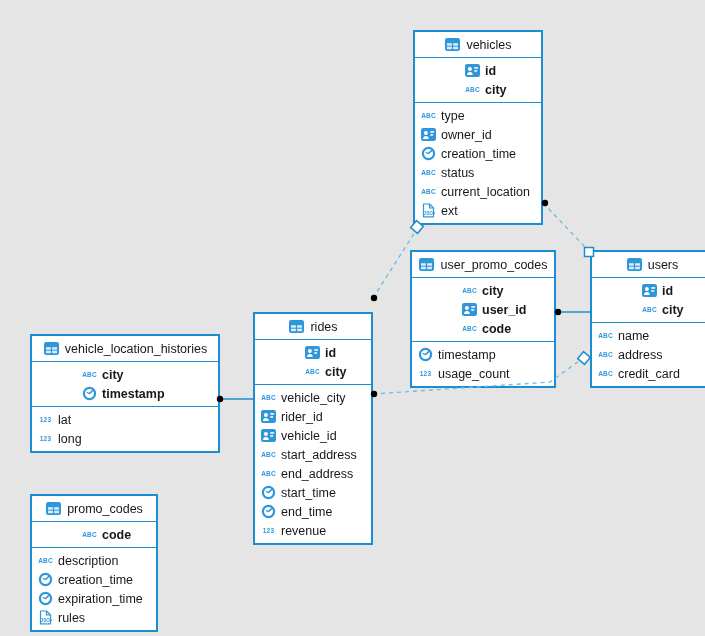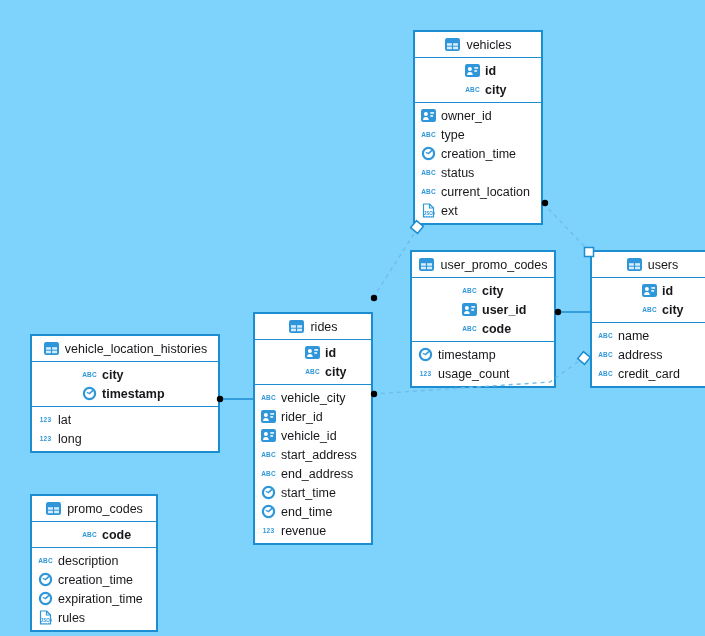--- a/index.html
+++ b/index.html
@@ -3,21 +3,21 @@
 <meta charset="utf-8">
 <style>
   :root{
     --blue:#1b8dd0;
     --icon-blue:#2f97d9;
     --dash-blue:#6fbde9;
     --text:#18181c;
   }
   html,body{margin:0;padding:0;background:#ffffff;}
   #diagram{
-    position:relative;width:705px;height:636px;background:#7dd3fc;overflow:hidden;
+    position:relative;width:705px;height:636px;background:#e5e5e5;overflow:hidden;
     font-family:"Liberation Sans", sans-serif;color:var(--text);
   }
   #wires{position:absolute;left:0;top:0;z-index:5;pointer-events:none;}
   .table-card{
     position:absolute;z-index:2;box-sizing:border-box;background:#fff;
     border:2px solid var(--blue);font-size:12.5px;white-space:nowrap;
   }
   .card-header{
     display:flex;align-items:center;justify-content:center;gap:5px;
     height:25px;border-bottom:1.5px solid var(--blue);
@@ -81,35 +81,35 @@
         <div class="row">
           <span class="icon">
             <span class="ticon">ABC</span>
           </span>
           <span class="col-name">city</span>
         </div>
       </div>
       <div class="section cols">
         <div class="row">
           <span class="icon">
+            <span class="ticon">ABC</span>
+          </span>
+          <span class="col-name">type</span>
+        </div>
+        <div class="row">
+          <span class="icon">
             <svg width="15" height="13" viewBox="0 0 15 13">
               <rect width="15" height="13" rx="2.2" fill="#2f97d9"></rect>
               <circle cx="4.9" cy="5" r="2" fill="#fff"></circle>
               <path d="M2.1 11 Q2.1 7.9 4.9 7.9 Q7.7 7.9 7.7 11 Z" fill="#fff"></path>
               <rect x="9.3" y="3.2" width="3.8" height="1.5" fill="#fff"></rect>
               <rect x="9.3" y="6.2" width="2.8" height="1.5" fill="#fff"></rect>
             </svg>
           </span>
           <span class="col-name">owner_id</span>
-        </div>
-        <div class="row">
-          <span class="icon">
-            <span class="ticon">ABC</span>
-          </span>
-          <span class="col-name">type</span>
         </div>
         <div class="row">
           <span class="icon">
             <svg width="15" height="15" viewBox="0 0 15 15">
               <circle cx="7.5" cy="7.5" r="5.6" fill="#fff" stroke="#2f97d9" stroke-width="2.2"></circle>
               <line x1="7.5" y1="7.5" x2="10.4" y2="4.9" stroke="#2f97d9" stroke-width="1.6" stroke-linecap="round"></line>
               <line x1="7.5" y1="7.5" x2="5.3" y2="6.7" stroke="#2f97d9" stroke-width="1.3" stroke-linecap="round"></line>
             </svg>
           </span>
           <span class="col-name">creation_time</span>

